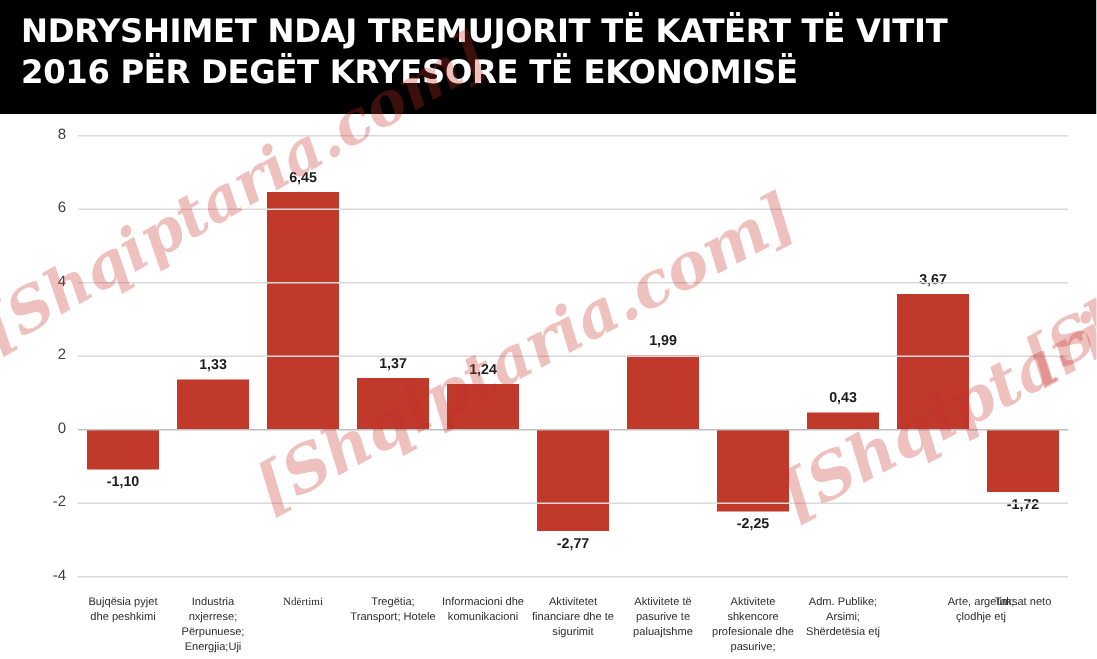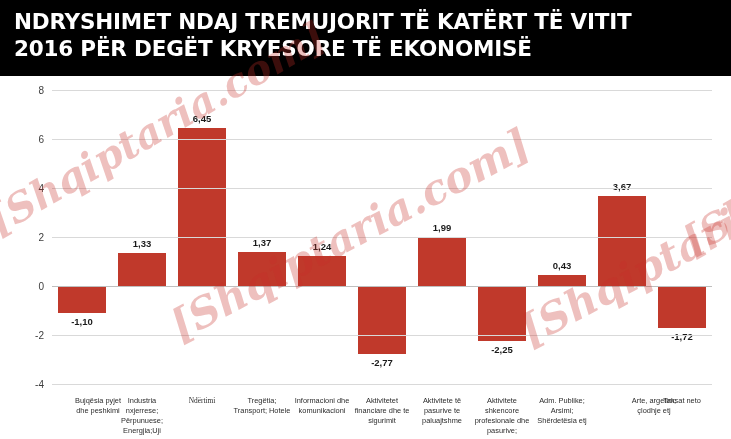--- a/index.html
+++ b/index.html
@@ -222,21 +222,21 @@
         <div class="gridline zero" style="top: 196px;"></div>
         <div class="ytick-label" style="top: 196px;">0</div>
         <div class="gridline" style="top: 147px;"></div>
         <div class="ytick-label" style="top: 147px;">2</div>
         <div class="gridline" style="top: 98px;"></div>
         <div class="ytick-label" style="top: 98px;">4</div>
         <div class="gridline" style="top: 49px;"></div>
         <div class="ytick-label" style="top: 49px;">6</div>
         <div class="gridline" style="top: 0px;"></div>
         <div class="ytick-label" style="top: 0px;">8</div>
-        <div class="cat-label" style="left: 16px; width: 60px;">Bujqësia pyjet dhe peshkimi</div>
+        <div class="cat-label" style="left: 0px; width: 60px;">Bujqësia pyjet dhe peshkimi</div>
         <div class="cat-label" style="left: 60px; width: 60px;">Industria nxjerrese; Përpunuese; Energjia;Uji</div>
         <div class="cat-label" style="left: 120px; width: 60px; font-family: Liberation Serif, serif;">Ndërtimi</div>
         <div class="cat-label" style="left: 180px; width: 60px;">Tregëtia; Transport; Hotele</div>
         <div class="cat-label" style="left: 240px; width: 60px;">Informacioni dhe komunikacioni</div>
         <div class="cat-label" style="left: 300px; width: 60px;">Aktivitetet financiare dhe te sigurimit</div>
         <div class="cat-label" style="left: 360px; width: 60px;">Aktivitete të pasurive te paluajtshme</div>
         <div class="cat-label" style="left: 420px; width: 60px;">Aktivitete shkencore profesionale dhe pasurive;</div>
         <div class="cat-label" style="left: 480px; width: 60px;">Adm. Publike; Arsimi; Shërdetësia etj</div>
         <div class="cat-label" style="left: 540px; width: 60px; margin-left: 32px;">Arte, argetim; çlodhje etj</div>
         <div class="cat-label" style="left: 600px; width: 60px;">Taksat neto</div>

